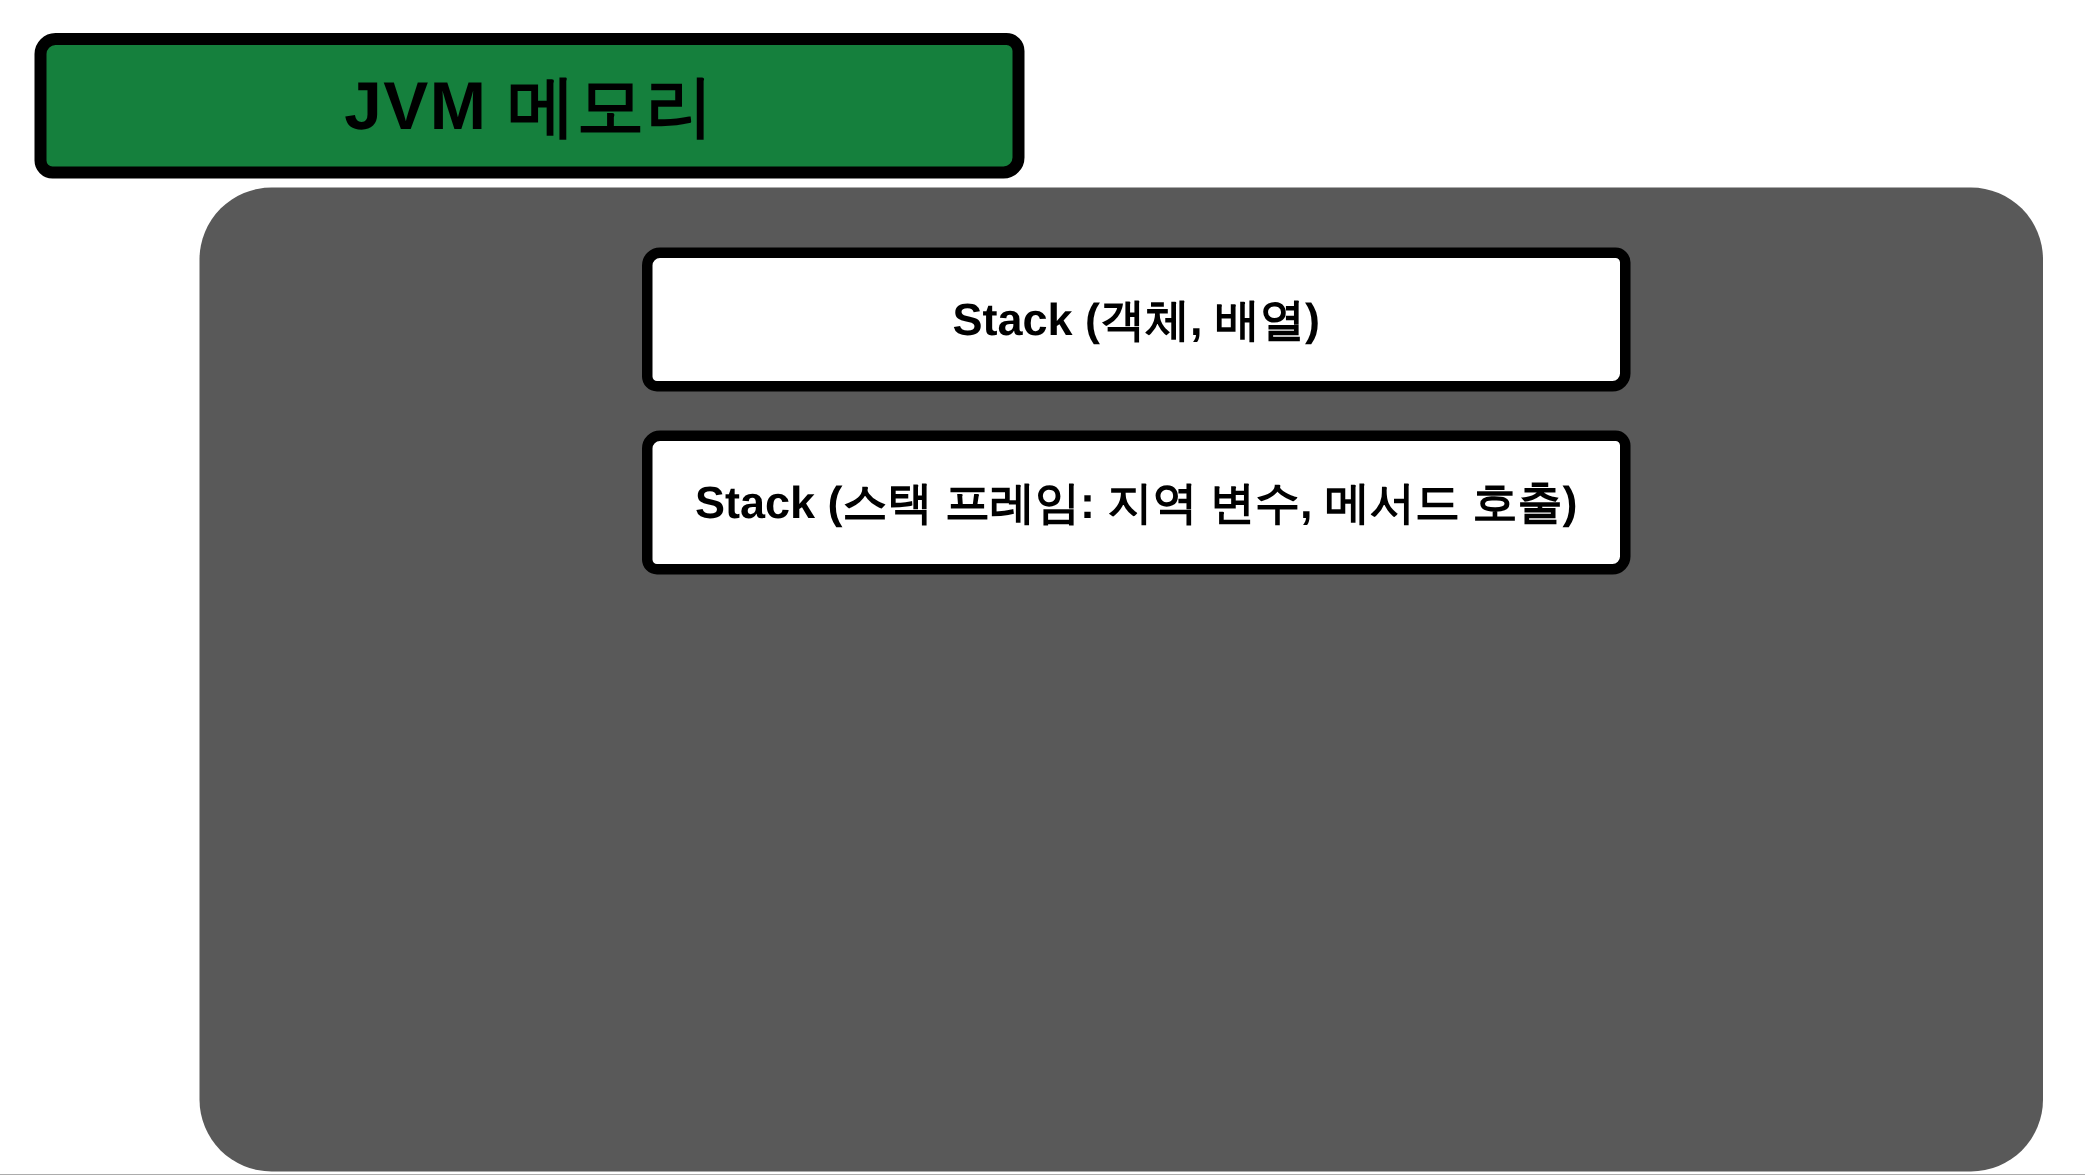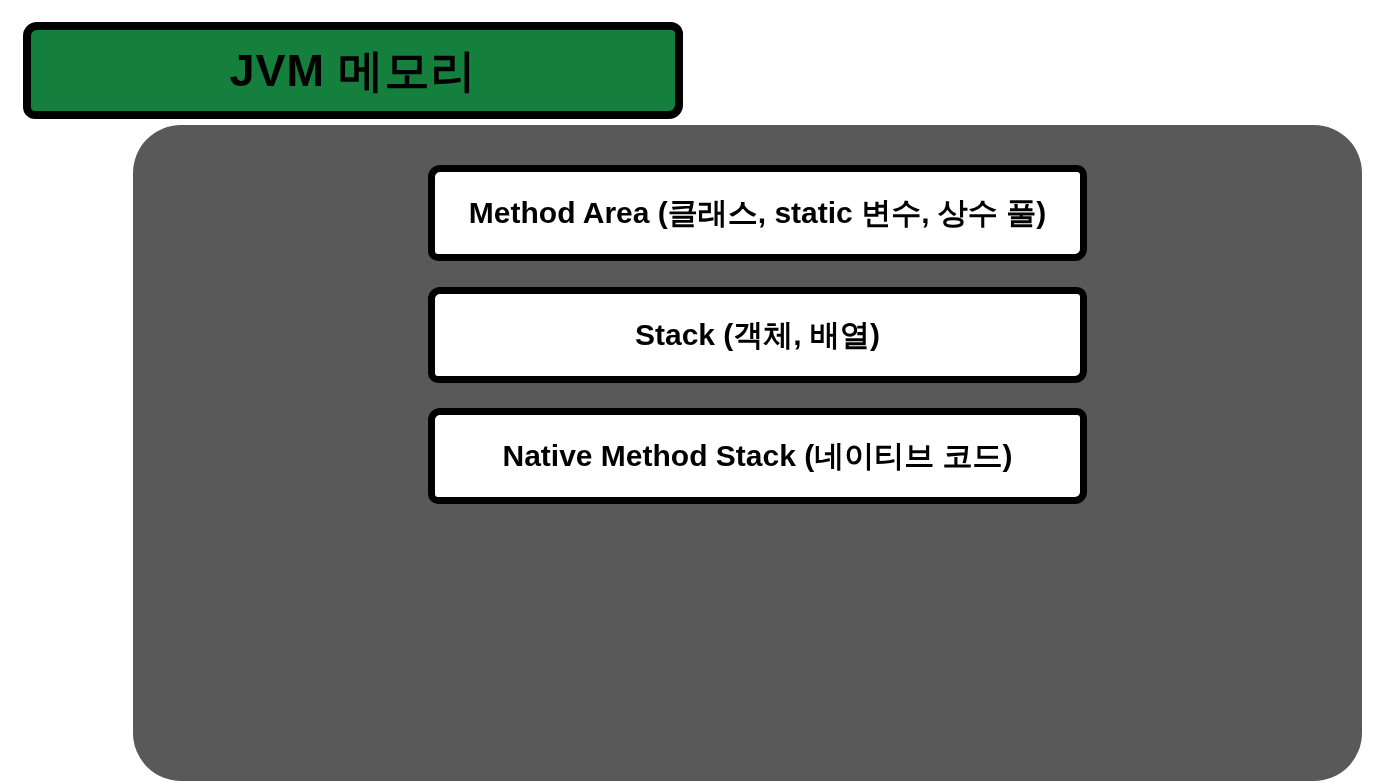--- a/index.html
+++ b/index.html
@@ -67,27 +67,24 @@
 </style>
 </head>
 <body>
 
 <div class="title-box">
   <span>JVM 메모리</span>
 </div>
 
 <div class="memory-container">
 
-  <div class="mem-box">
-    <span>Method Area (클래스, static 변수, 상수 풀)</span>
-  </div>
 
   <div class="mem-box">
     <span>Stack (객체, 배열)</span>
   </div>
 
+  <div class="mem-box">
+    <span>Stack (스택 프레임: 지역 변수, 메서드 호출)</span>
+  </div>
 
 
-  <div class="mem-box">
-    <span>Native Method Stack (네이티브 코드)</span>
-  </div>
 
 </div>
 
 </body></html>

